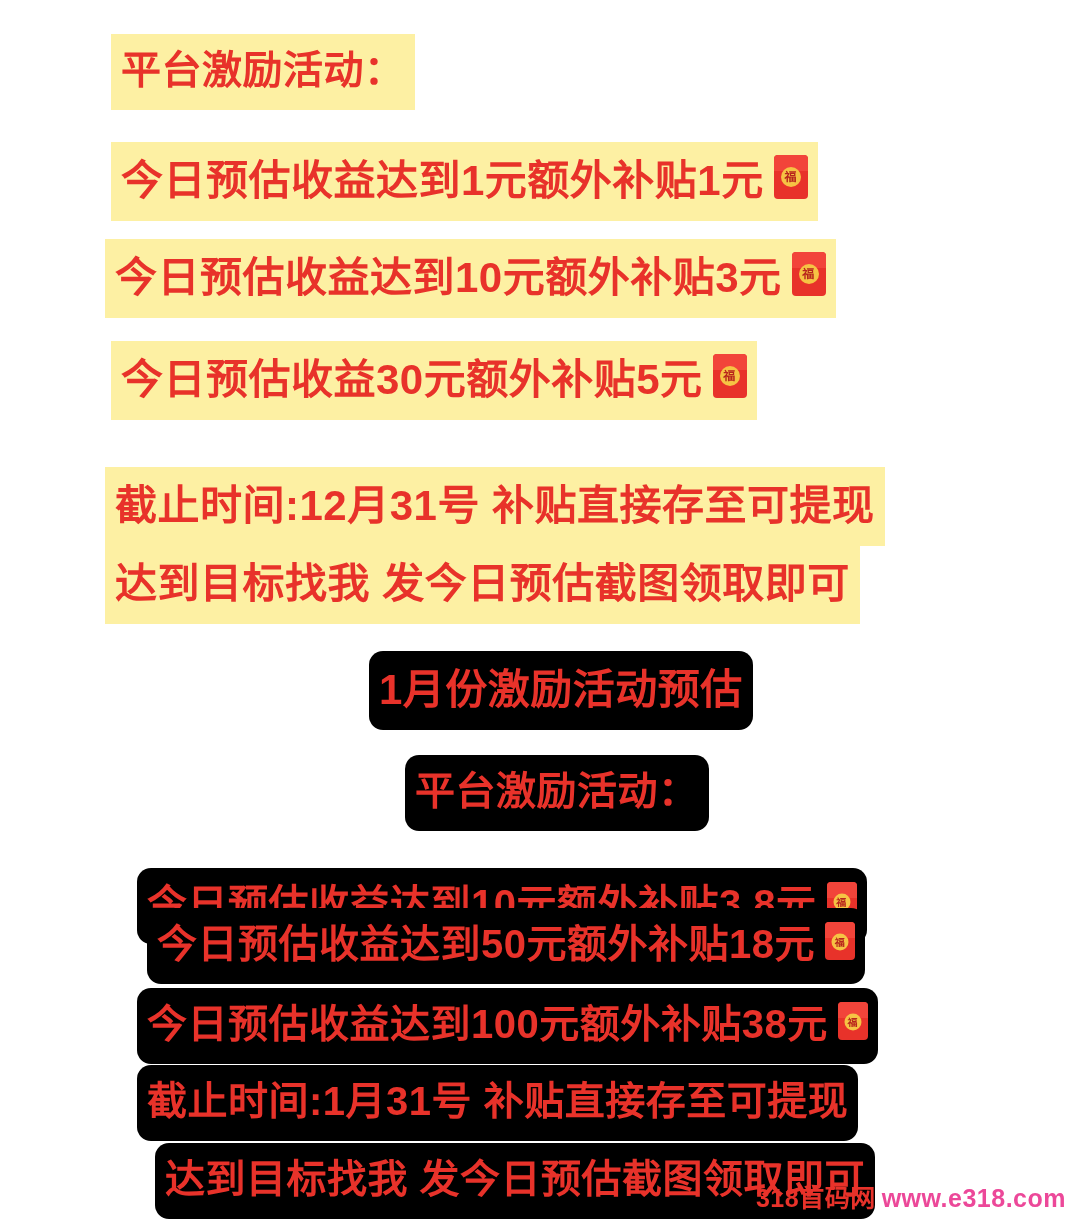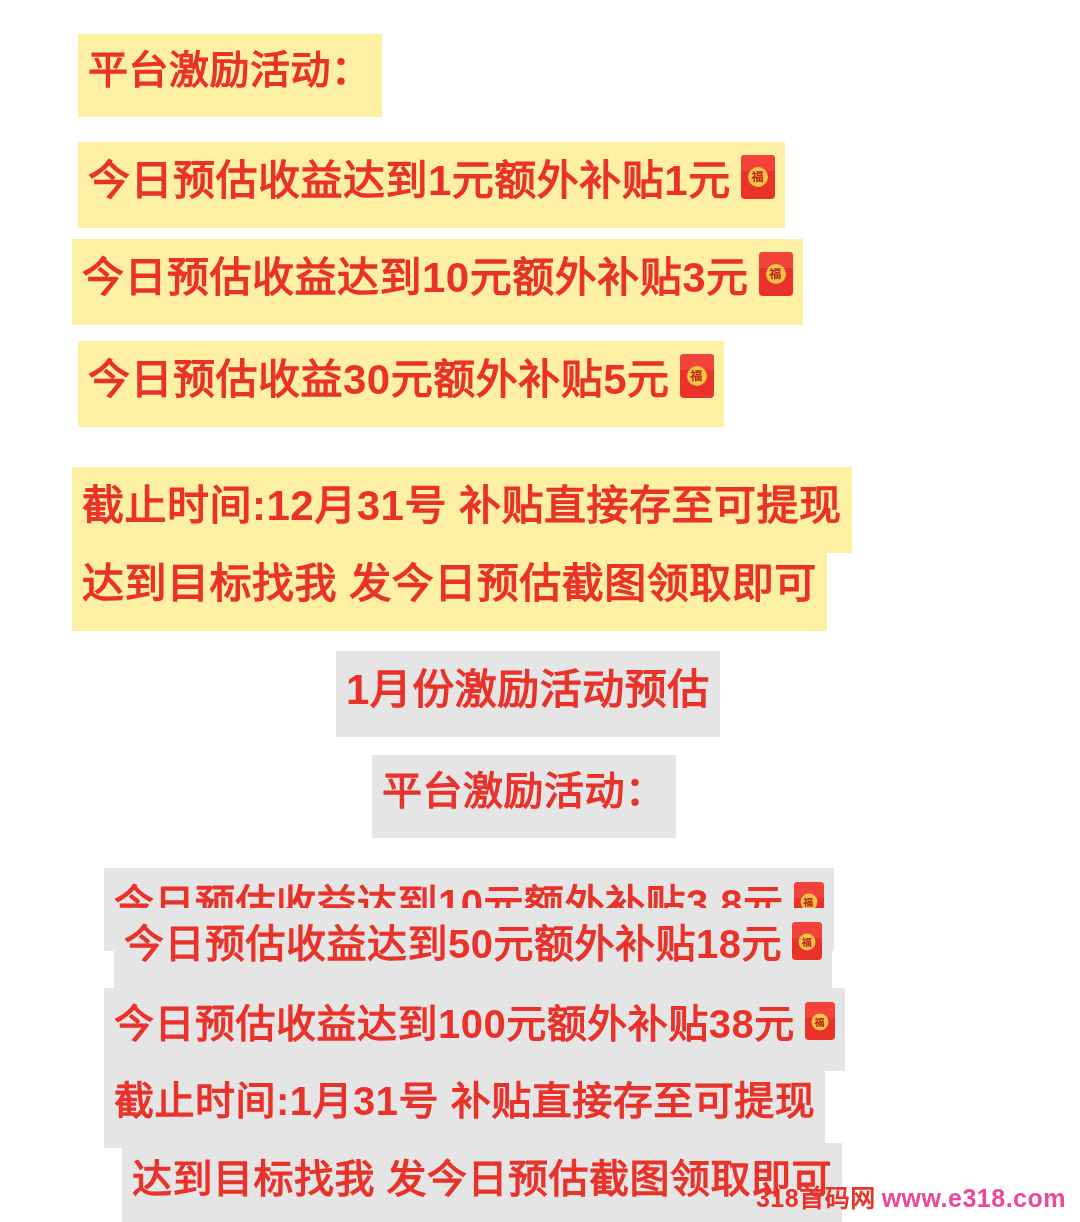--- a/index.html
+++ b/index.html
@@ -25,25 +25,26 @@
     align-items: center;
     position: absolute;
     white-space: nowrap;
   }
   .hl {
     display: inline-flex;
     align-items: center;
     color: #e8322a;
     font-weight: 700;
     letter-spacing: 0.5px;
-    padding: 4px 10px 21px 10px;
+    padding: 4px 10px 14px 10px;
     box-sizing: border-box;
+    margin-left: 33px;
   }
   .hl-yellow { background: #fdf0a3; }
-  .hl-pink { background: #e5e5e5; }
+  .hl-pink { background: #000000; border-radius: 14px; }
 
   .s1 { font-size: 40px; }
   .s2 { font-size: 42px; }
   .s3 { font-size: 40px; }
 
   
   .packet {
     display: inline-block;
     width: 34px;
     height: 44px;

